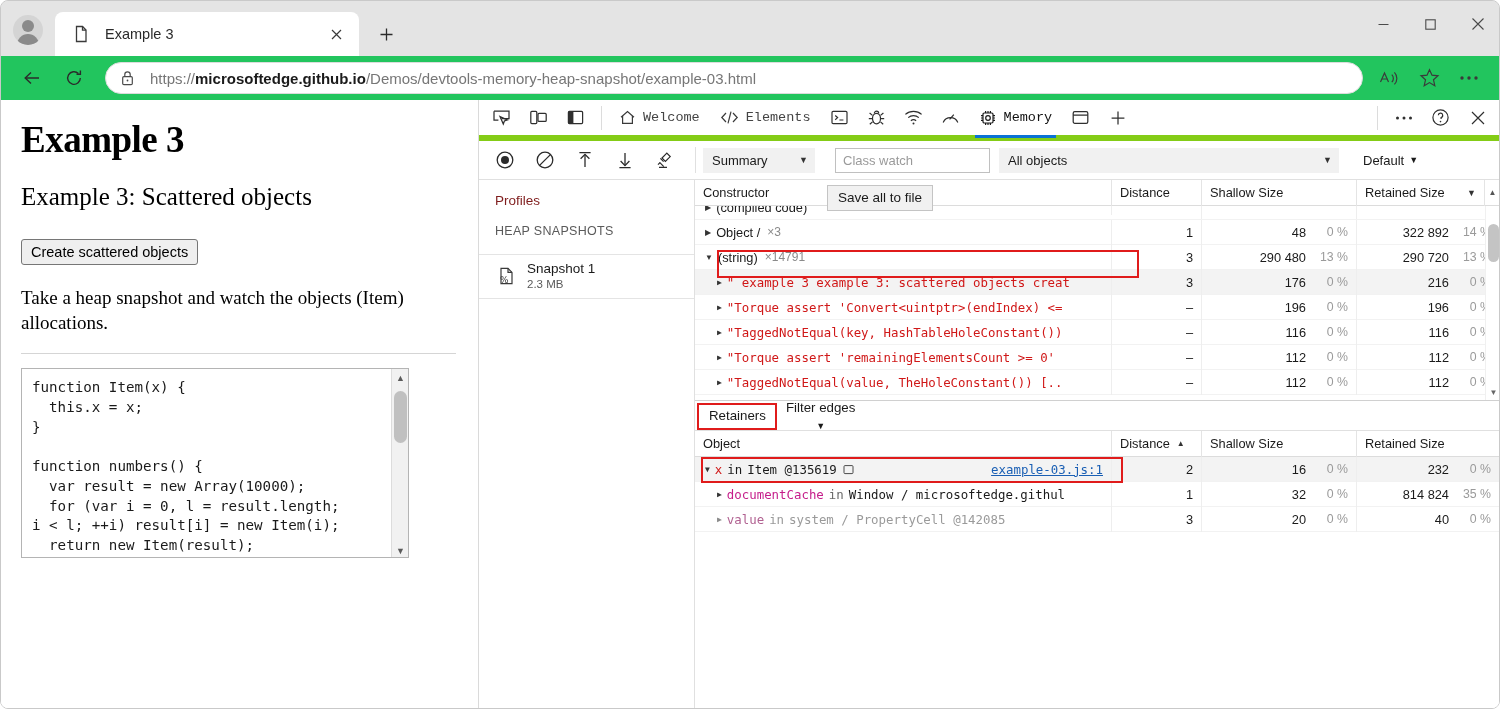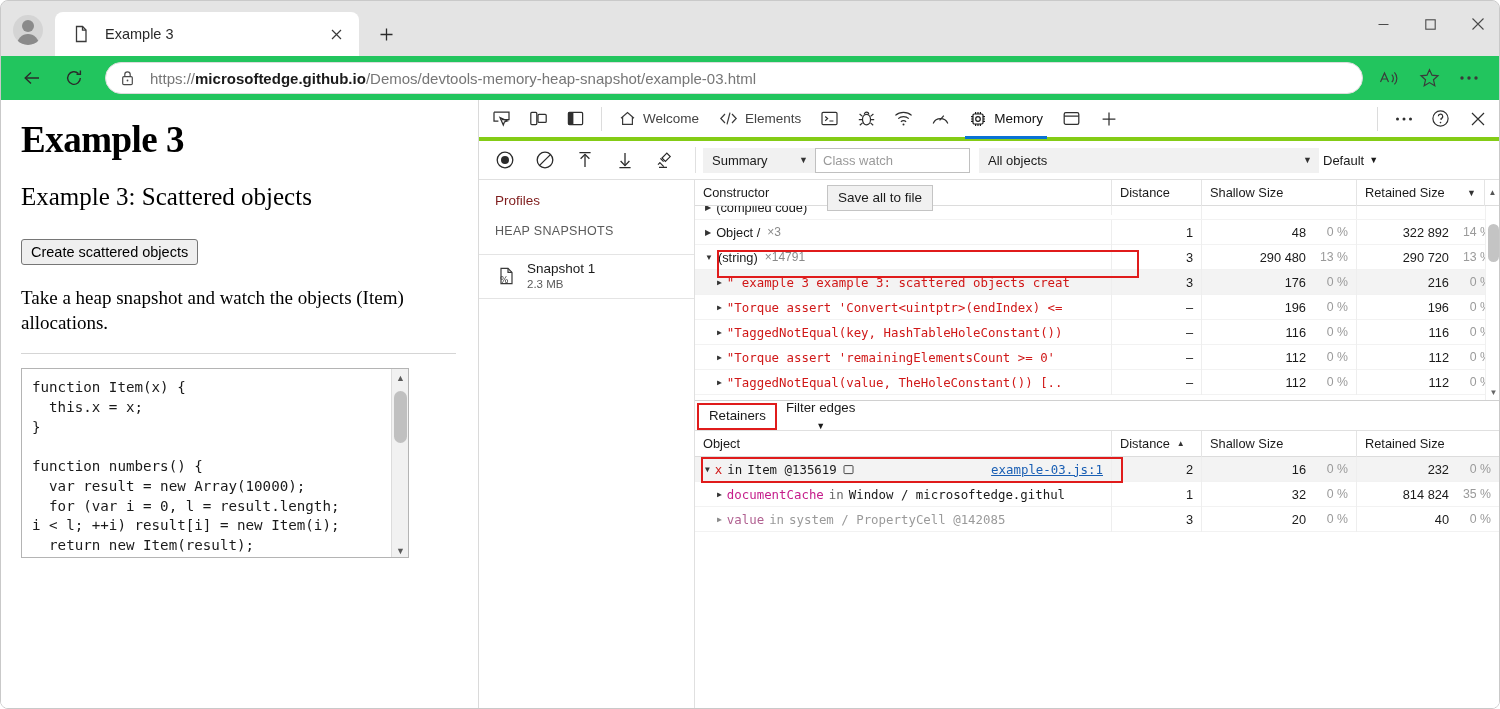--- a/index.html
+++ b/index.html
@@ -159,22 +159,23 @@
 
   
   .devtools {
     width: 1021px; height: 609px;
     background: #ffffff;
     display: flex; flex-direction: column;
     font-size: 12.5px;
   }
   .dt-tabstrip {
     height: 41px; display: flex; align-items: center;
-    border-bottom: 4px solid #84cc16;
+    border-bottom: 6px solid #84cc16;
     padding: 0 4px;
+    font-family: Liberation Mono, monospace;
   }
   .dt-tool {
     width: 37px; height: 34px;
     display: flex; align-items: center; justify-content: center;
     color: #2f2f2f;
   }
   .dt-divider { width: 1px; height: 24px; background: #dcdcdc; margin: 0 7px; }
   .dt-tab {
     height: 40px; padding: 0 10px;
     display: flex; align-items: center; gap: 7px;
@@ -196,21 +197,21 @@
   }
   .t2-icon {
     width: 40px; height: 32px;
     display: flex; align-items: center; justify-content: center;
     color: #2b2b2b;
   }
   .t2-sep { width: 1px; height: 26px; background: #e0e0e0; margin: 0 7px 0 10px; }
   .sel-box {
     height: 25px; display: flex; align-items: center; justify-content: space-between;
     background: #f1f1f1; border: none; padding: 0 7px 0 9px;
-    font-size: 13px; color: #1a1a1a; margin-right: 0;
+    font-size: 13px; color: #1a1a1a; margin-right: 20px;
   }
   .sel-box .caret { font-size: 9px; margin-left: 10px; color: #333; }
   .class-filter {
     width: 155px; height: 25px;
     border: 1px solid #c0c0c0; background: #fff;
     font-size: 13px; color: #9a9a9a;
     padding: 0 7px; display: flex; align-items: center;
     margin-right: 9px;
   }
   .plain-sel {

